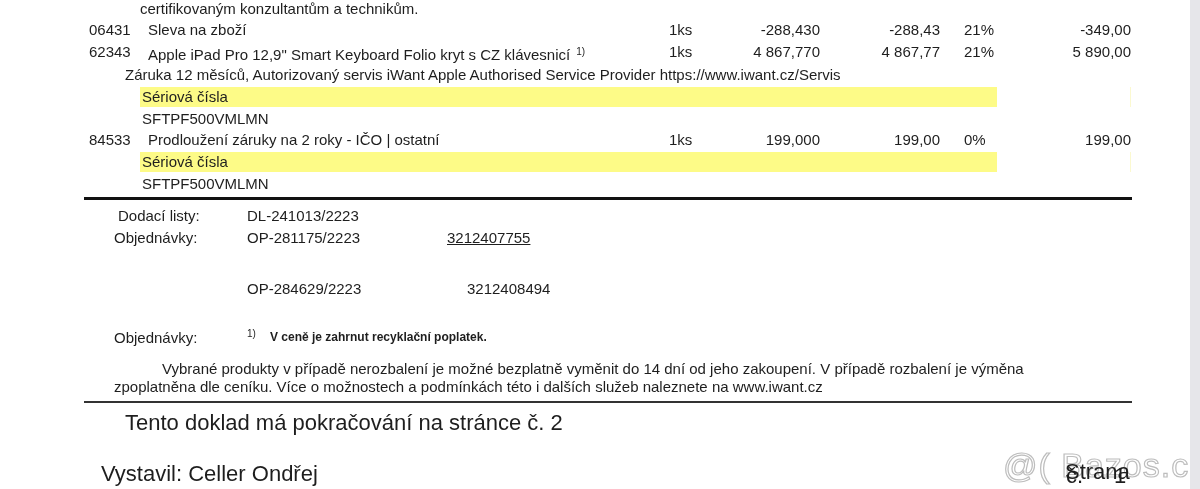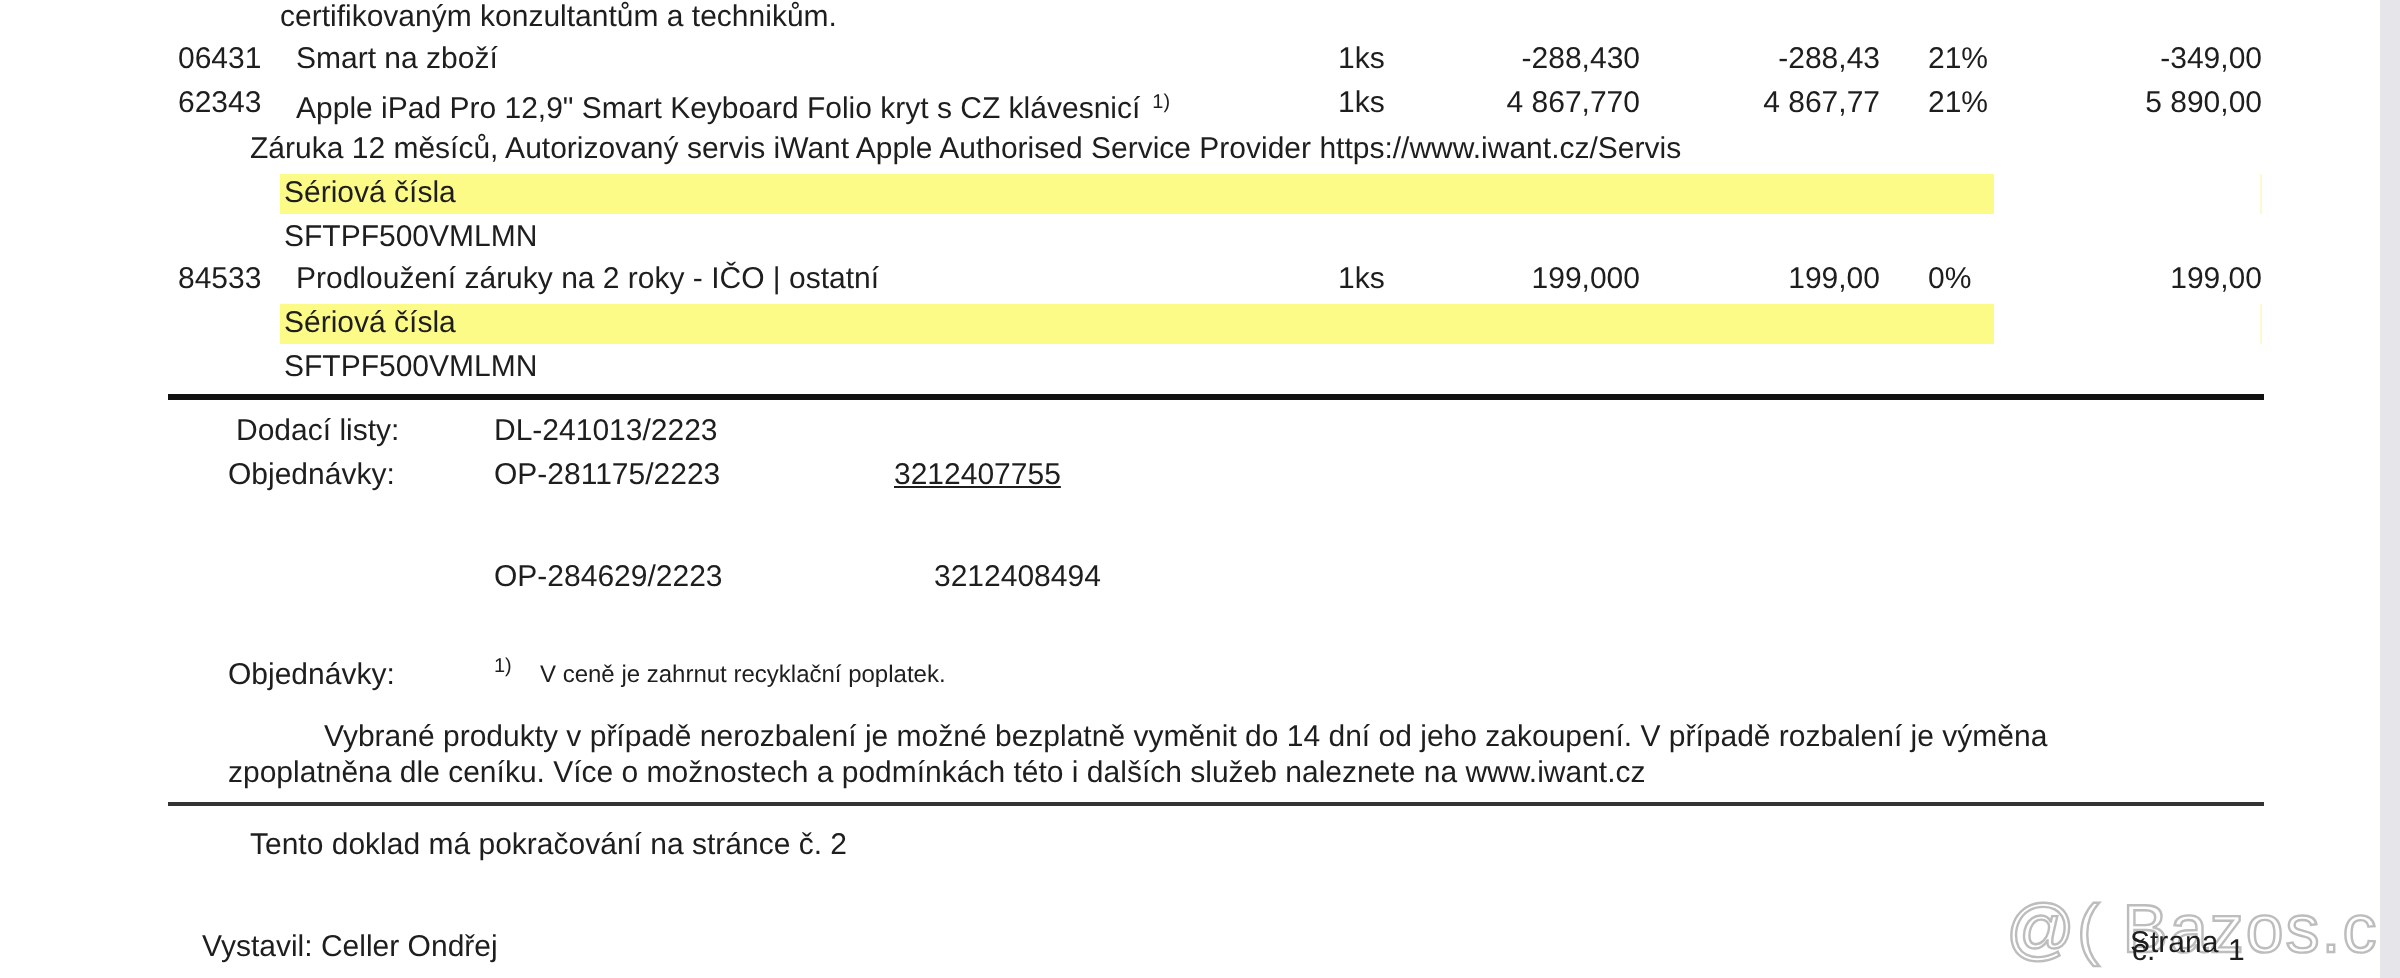--- a/index.html
+++ b/index.html
@@ -1,39 +1,39 @@
 <!DOCTYPE html>
 <html><head>
 <meta charset="utf-8">
 <style>
   * { box-sizing: border-box; margin: 0; padding: 0; }
   html, body { width: 1200px; height: 489px; overflow: hidden; background: #fff; }
   body { position: relative; font-family: "Liberation Sans", sans-serif; color: #1e1e1e; }
   .abs { position: absolute; white-space: nowrap; }
   .t15 { font-size: 15px; line-height: 18px; }
   .t12 { font-size: 12px; line-height: 15px; }
-  .t19 { font-size: 15px; line-height: 22px; }
+  .t19 { font-size: 22px; line-height: 22px; }
   .r { text-align: right; }
   .hl { position: absolute; background: #fdfb87; height: 20px; }
   .hl-ghost { position: absolute; height: 20px; border-right: 1px solid #fbf9d0; }
   .rule-thick { position: absolute; left: 84px; width: 1048px; top: 197px; height: 3px; background: #111; }
   .rule-thin { position: absolute; left: 84px; width: 1048px; top: 401px; height: 2px; background: #333; }
   .side-strip { position: absolute; left: 1190px; top: 0; width: 10px; height: 489px; background: #e6e6ea; }
   sup.fn { font-size: 10px; vertical-align: 5px; margin-left: 6px; }
   .watermark { position: absolute; left: 1003px; top: 447px; font-size: 34px; line-height: 36px;
     color: transparent; -webkit-text-stroke: 1.2px #bdbdbd; letter-spacing: 1px; white-space: nowrap; }
 </style>
 </head>
 <body>
 
 <div class="abs t15" style="left:140px; top:0px;">certifikovaným konzultantům a technikům.</div>
 
 <div>
   <div class="abs t15" style="left:89px; top:21px;text-align:right;">06431</div>
-  <div class="abs t15" style="left:148px; top:21px;">Smart na zboží</div>
+  <div class="abs t15" style="left:148px; top:21px;">Sleva na zboží</div>
   <div class="abs t15" style="left:669px; top:21px;">1ks</div>
   <div class="abs t15 r" style="left:700px; width:120px; top:21px;">-288,430</div>
   <div class="abs t15 r" style="left:820px; width:120px; top:21px;padding-left:32px;">-288,43</div>
   <div class="abs t15" style="left:964px; top:21px;">21%</div>
   <div class="abs t15 r" style="left:1010px; width:121px; top:21px;">-349,00</div>
 </div>
 
 <div>
   <div class="abs t15" style="left:89px; top:43px;">62343</div>
   <div class="abs t15" style="left:148px; top:43px;">
@@ -70,21 +70,21 @@
 <div class="abs t15" style="left:118px; top:207px;">Dodací listy:</div>
 <div class="abs t15" style="left:247px; top:207px;">DL-241013/2223</div>
 <div class="abs t15" style="left:114px; top:229px;">Objednávky:</div>
 <div class="abs t15" style="left:247px; top:229px;">OP-281175/2223</div>
 <div class="abs t15" style="left:447px; top:229px;text-decoration:underline;">3212407755</div>
 <div class="abs t15" style="left:247px; top:280px;">OP-284629/2223</div>
 <div class="abs t15" style="left:467px; top:280px;">3212408494</div>
 
 <div class="abs t15" style="left:114px; top:329px;">Objednávky:</div>
 <div class="abs" style="left:247px; top:328px; font-size:10px;">1)</div>
-<div class="abs t12" style="left:270px; top:330px;">V ceně je zahrnut recyklační poplatek.</div>
+<div class="abs t12" style="left:270px; top:330px;font-weight:bold;">V ceně je zahrnut recyklační poplatek.</div>
 <div class="abs t15" style="left:114px; top:360px;margin-left:48px;">Vybrané produkty v případě nerozbalení je možné bezplatně vyměnit do 14 dní od jeho zakoupení. V případě rozbalení je výměna</div>
 <div class="abs t15" style="left:114px; top:378px;">zpoplatněna dle ceníku. Více o možnostech a podmínkách této i dalších služeb naleznete na www.iwant.cz</div>
 
 <div class="rule-thin"></div>
 
 <div class="abs t19" style="left:125px; top:412px;">Tento doklad má pokračování na stránce č. 2</div>
 <div class="abs t19" style="left:101px; top:463px;">Vystavil: Celler Ondřej</div>
 
 <div class="watermark">@( Bazos.cz</div>
 

